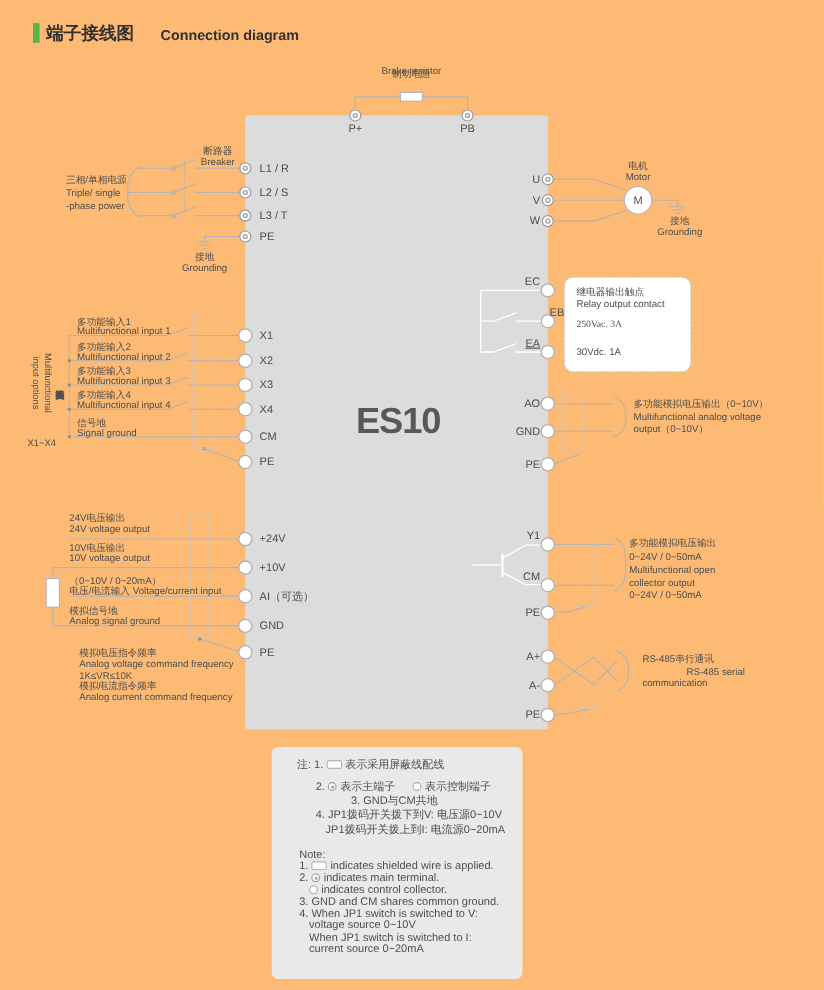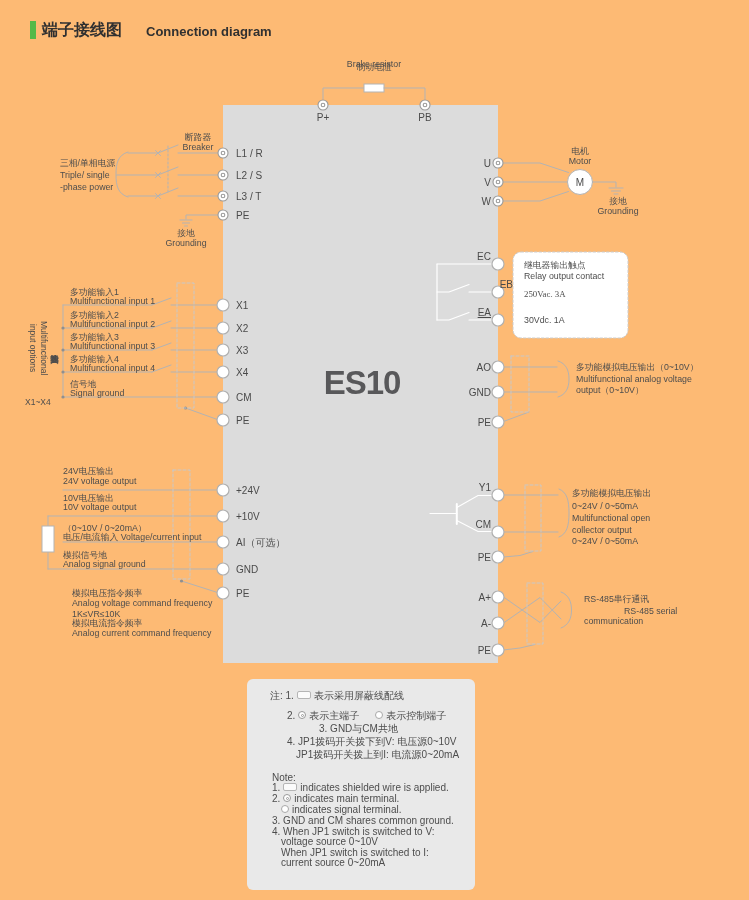--- a/index.html
+++ b/index.html
@@ -342,21 +342,21 @@
       <span class="ic-shield"></span>
       <span>indicates shielded wire is applied.</span>
     </div>
     <div class="nline" style="left:25px;top:115px;">
       <span>2.</span>
       <span class="ic-main"></span>
       <span>indicates main terminal.</span>
     </div>
     <div class="nline" style="left:34px;top:126px;">
       <span class="ic-ctrl"></span>
-      <span>indicates signal terminal.</span>
+      <span>indicates control collector.</span>
     </div>
     <div class="nline" style="left:25px;top:137px;">
       <span>3. GND and CM shares common ground.</span>
     </div>
     <div class="nline" style="left:25px;top:148px;">
       <span>4. When JP1 switch is switched to V:</span>
     </div>
     <div class="nline" style="left:34px;top:158px;">
       <span>voltage source 0~10V</span>
     </div>

